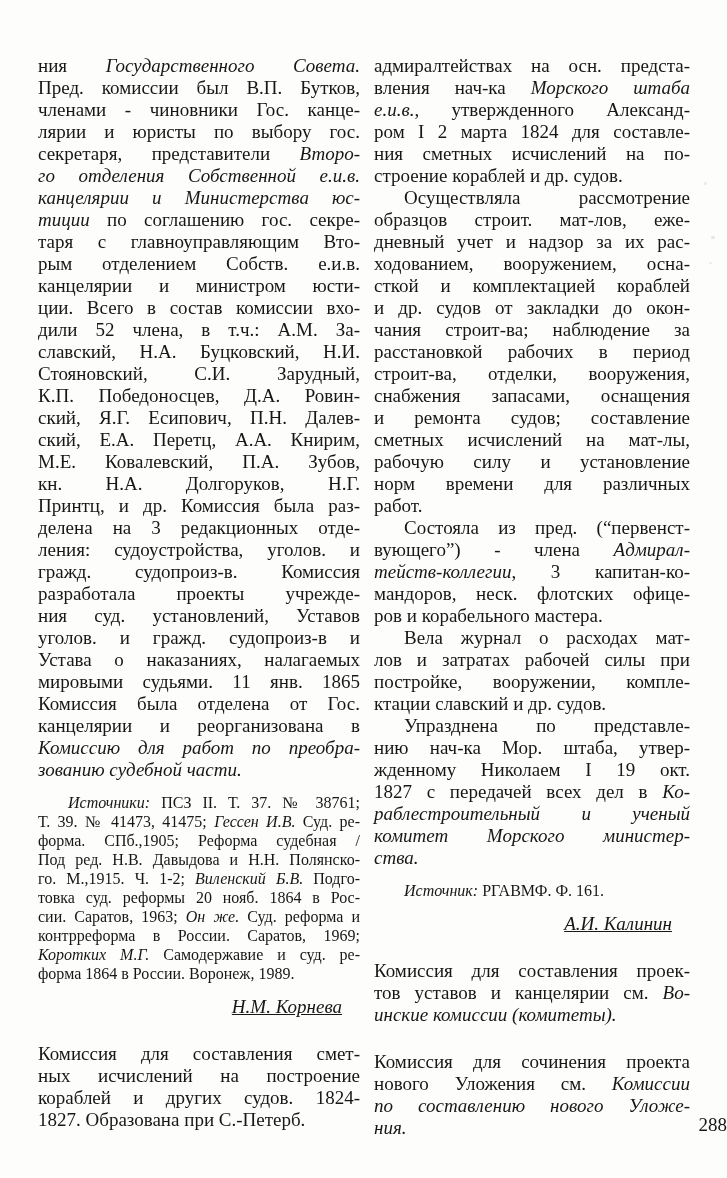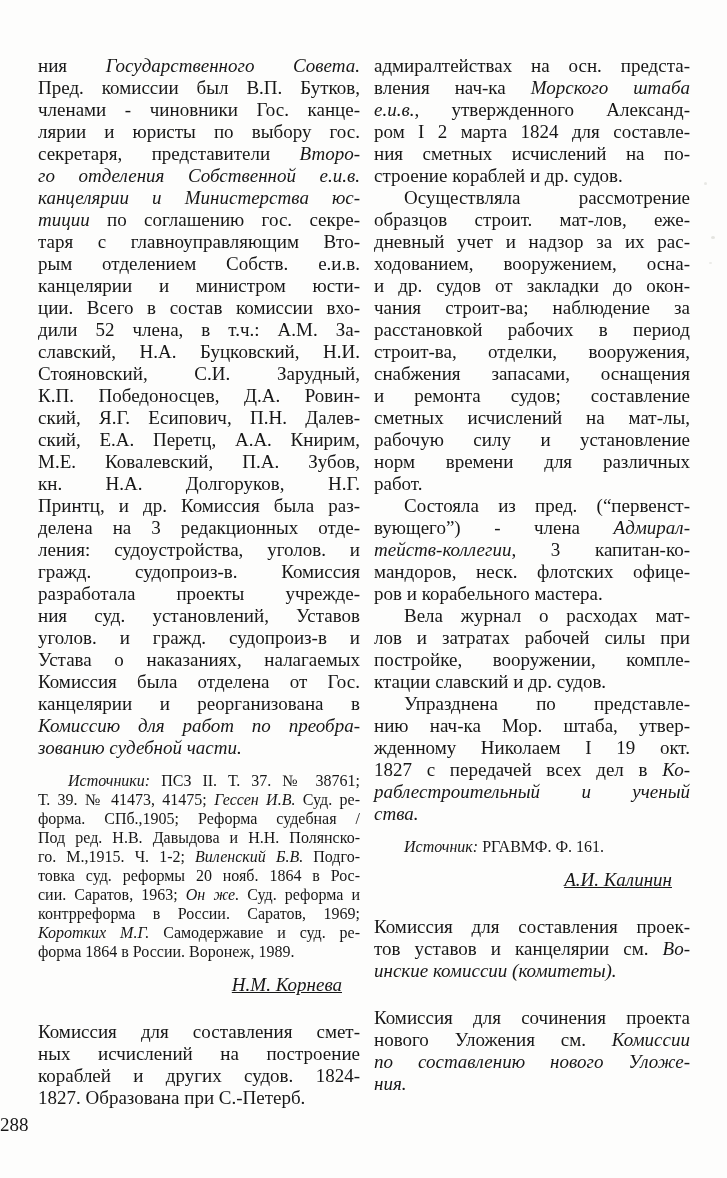--- a/index.html
+++ b/index.html
@@ -12,21 +12,21 @@
   .line.last{text-align-last:left;}
   .line.ind{text-indent:30px;}
   .it{font-style:italic;}
   .bd{font-weight:400;}
   .b-para{margin:0;}
   .b-source{margin-top:12px;}
   .b-source .line{font-size:16px;line-height:19px;}
   .b-sig{margin-top:13px;text-decoration:underline;}
   .b-sig .line{text-align:right;text-align-last:right;padding-right:18px;font-size:19px;}
   .b-entry{margin-top:25px;}
-  .footer{position:absolute;left:0;right:0;top:1114px;text-align:left;font-size:19px;}
+  .footer{position:absolute;left:0;right:0;top:1114px;text-align:right;font-size:19px;}
   .speck{position:absolute;border-radius:50%;background:#cfcfc8;}
   .speck1{left:711px;top:236px;width:4px;height:3px;opacity:.55;}
   .speck2{left:704px;top:182px;width:3px;height:3px;opacity:.45;}
   .speck3{left:709px;top:262px;width:3px;height:2px;opacity:.4;}
 </style>
 </head>
 <body>
 
 <div class="page">
   <div class="col col-left" id="col-left">
@@ -52,20 +52,21 @@
         <div class="line"><span>М.Е. Ковалевский, П.А. Зубов,</span></div>
         <div class="line"><span>кн. Н.А. Долгоруков, Н.Г.</span></div>
         <div class="line"><span>Принтц, и др. Комиссия была раз-</span></div>
         <div class="line"><span>делена на 3 редакционных отде-</span></div>
         <div class="line"><span>ления: судоустройства, уголов. и</span></div>
         <div class="line"><span>гражд. судопроиз-в. Комиссия</span></div>
         <div class="line"><span>разработала проекты учрежде-</span></div>
         <div class="line"><span>ния суд. установлений, Уставов</span></div>
         <div class="line"><span>уголов. и гражд. судопроиз-в и</span></div>
         <div class="line"><span>Устава о наказаниях, налагаемых</span></div>
+        <div class="line"><span>мировыми судьями. 11 янв. 1865</span></div>
         <div class="line"><span>Комиссия была отделена от Гос.</span></div>
         <div class="line"><span>канцелярии и реорганизована в</span></div>
         <div class="line"><span class="it">Комиссию для работ по преобра-</span></div>
         <div class="line last"><span class="it">зованию судебной части.</span></div>
       </div>
       <div class="block b-source">
         <div class="line ind"><span class="it">Источники:</span><span> ПСЗ II. Т. 37. № 38761;</span></div>
         <div class="line"><span>Т. 39. № 41473, 41475; </span><span class="it">Гессен И.В.</span><span> Суд. ре-</span></div>
         <div class="line"><span>форма. СПб.,1905; Реформа судебная /</span></div>
         <div class="line"><span>Под ред. Н.В. Давыдова и Н.Н. Полянско-</span></div>
@@ -93,20 +94,21 @@
         <div class="line"><span class="it">е.и.в.</span><span>, утвержденного Александ-</span></div>
         <div class="line"><span>ром I 2 марта 1824 для составле-</span></div>
         <div class="line"><span>ния сметных исчислений на по-</span></div>
         <div class="line last"><span>строение кораблей и др. судов.</span></div>
       </div>
       <div class="block b-para">
         <div class="line ind"><span>Осуществляла рассмотрение</span></div>
         <div class="line"><span>образцов строит. мат-лов, еже-</span></div>
         <div class="line"><span>дневный учет и надзор за их рас-</span></div>
         <div class="line"><span>ходованием, вооружением, осна-</span></div>
+        <div class="line"><span>сткой и комплектацией кораблей</span></div>
         <div class="line"><span>и др. судов от закладки до окон-</span></div>
         <div class="line"><span>чания строит-ва; наблюдение за</span></div>
         <div class="line"><span>расстановкой рабочих в период</span></div>
         <div class="line"><span>строит-ва, отделки, вооружения,</span></div>
         <div class="line"><span>снабжения запасами, оснащения</span></div>
         <div class="line"><span>и ремонта судов; составление</span></div>
         <div class="line"><span>сметных исчислений на мат-лы,</span></div>
         <div class="line"><span>рабочую силу и установление</span></div>
         <div class="line"><span>норм времени для различных</span></div>
         <div class="line last"><span>работ.</span></div>
@@ -123,20 +125,21 @@
         <div class="line"><span>лов и затратах рабочей силы при</span></div>
         <div class="line"><span>постройке, вооружении, компле-</span></div>
         <div class="line last"><span>ктации славский и др. судов.</span></div>
       </div>
       <div class="block b-para">
         <div class="line ind"><span>Упразднена по представле-</span></div>
         <div class="line"><span>нию нач-ка Мор. штаба, утвер-</span></div>
         <div class="line"><span>жденному Николаем I 19 окт.</span></div>
         <div class="line"><span>1827 с передачей всех дел в </span><span class="it">Ко-</span></div>
         <div class="line"><span class="it">раблестроительный и ученый</span></div>
+        <div class="line"><span class="it">комитет Морского министер-</span></div>
         <div class="line last"><span class="it">ства.</span></div>
       </div>
       <div class="block b-source">
         <div class="line last ind"><span class="it">Источник:</span><span> РГАВМФ. Ф. 161.</span></div>
       </div>
       <div class="block b-sig">
         <div class="line last"><span class="it">А.И. Калинин</span></div>
       </div>
       <div class="block b-entry">
         <div class="line"><span class="bd">Комиссия для составления проек-</span></div>

